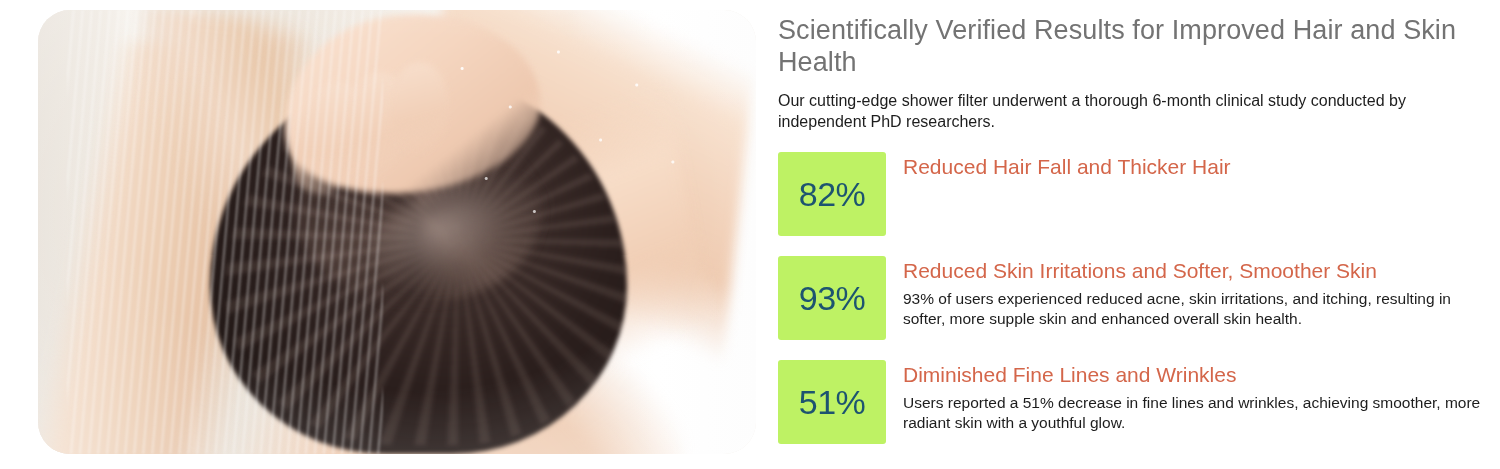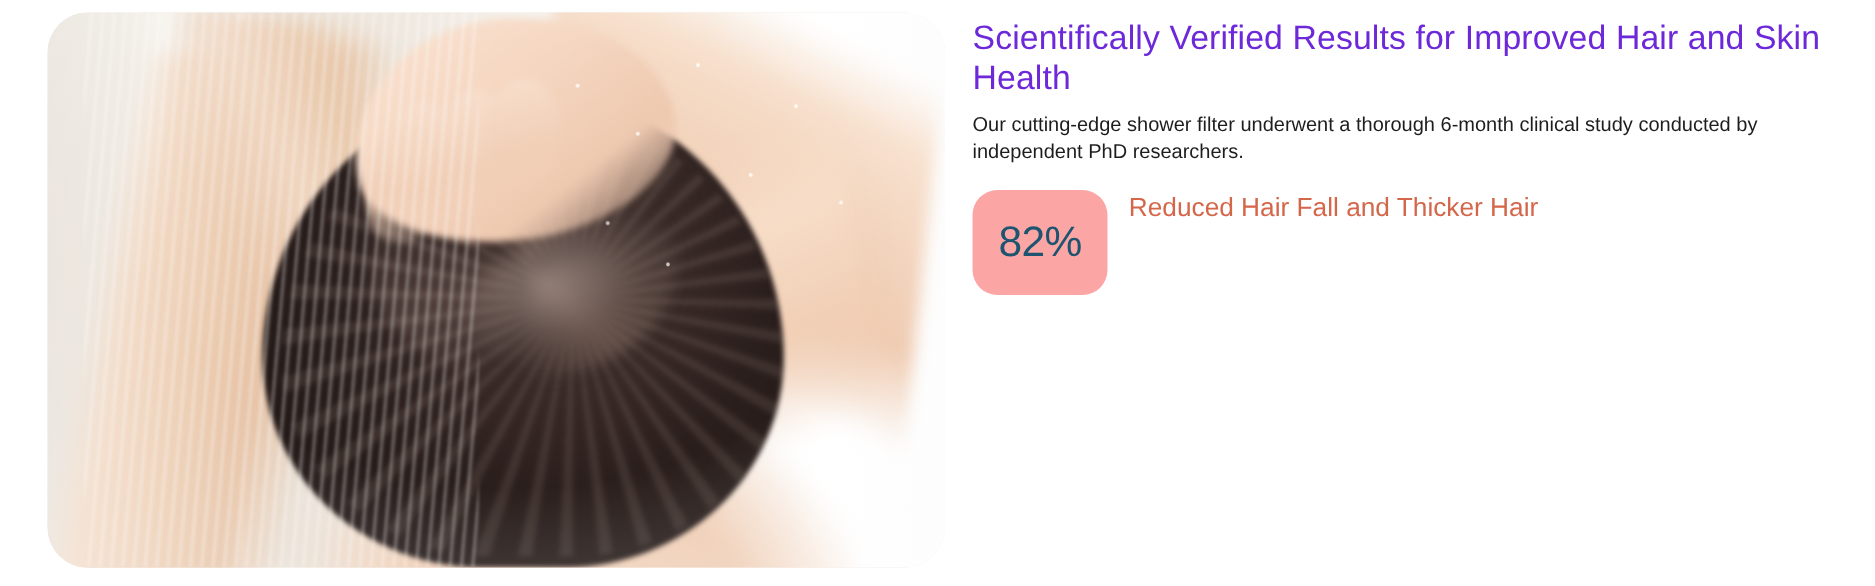--- a/index.html
+++ b/index.html
@@ -256,21 +256,21 @@
     background: radial-gradient(ellipse at 52% 46%, rgba(255,255,255,0) 52%, rgba(255,255,255,.30) 100%);
   }
 
   
   .copy-pane {
     position: relative;
     flex: 1 1 auto;
     padding: 14px 0 0 8px;
   }
   .headline {
-    color: #6d28d9;
+    color: #737373;
     font-size: 27px;
     line-height: 1.20;
     font-weight: 400;
     margin: 0 30px 0 0;
     letter-spacing: .1px;
   }
   .subhead {
     color: #1d1d1d;
     font-size: 16px;
     line-height: 1.32;
@@ -284,22 +284,22 @@
     display: flex;
     align-items: flex-start;
     margin-bottom: 20px;
   }
   .stat-row:last-child { margin-bottom: 0; }
 
   .stat-badge {
     flex: 0 0 auto;
     width: 108px;
     height: 84px;
-    border-radius: 20px;
-    background: #fca5a5;
+    border-radius: 3px;
+    background: #bef264;
     display: flex;
     align-items: center;
     justify-content: center;
     color: #1d5470;
     font-size: 34px;
     font-weight: 400;
     letter-spacing: -.5px;
   }
   .stat-body {
     flex: 1 1 auto;
@@ -357,18 +357,32 @@
 
     <div class="stats">
 
       <div class="stat-row">
         <div class="stat-badge">82%</div>
         <div class="stat-body">
           <h3 class="stat-title">Reduced Hair Fall and Thicker Hair</h3>
         </div>
       </div>
 
-
+      <div class="stat-row">
+        <div class="stat-badge">93%</div>
+        <div class="stat-body">
+          <h3 class="stat-title">Reduced Skin Irritations and Softer, Smoother Skin</h3>
+          <p class="stat-desc">93% of users experienced reduced acne, skin irritations, and itching, resulting in softer, more supple skin and enhanced overall skin health.</p>
+        </div>
+      </div>
+
+      <div class="stat-row">
+        <div class="stat-badge">51%</div>
+        <div class="stat-body">
+          <h3 class="stat-title">Diminished Fine Lines and Wrinkles</h3>
+          <p class="stat-desc">Users reported a 51% decrease in fine lines and wrinkles, achieving smoother, more radiant skin with a youthful glow.</p>
+        </div>
+      </div>
 
     </div>
   </div>
 
 </div>
 
 </body></html>

